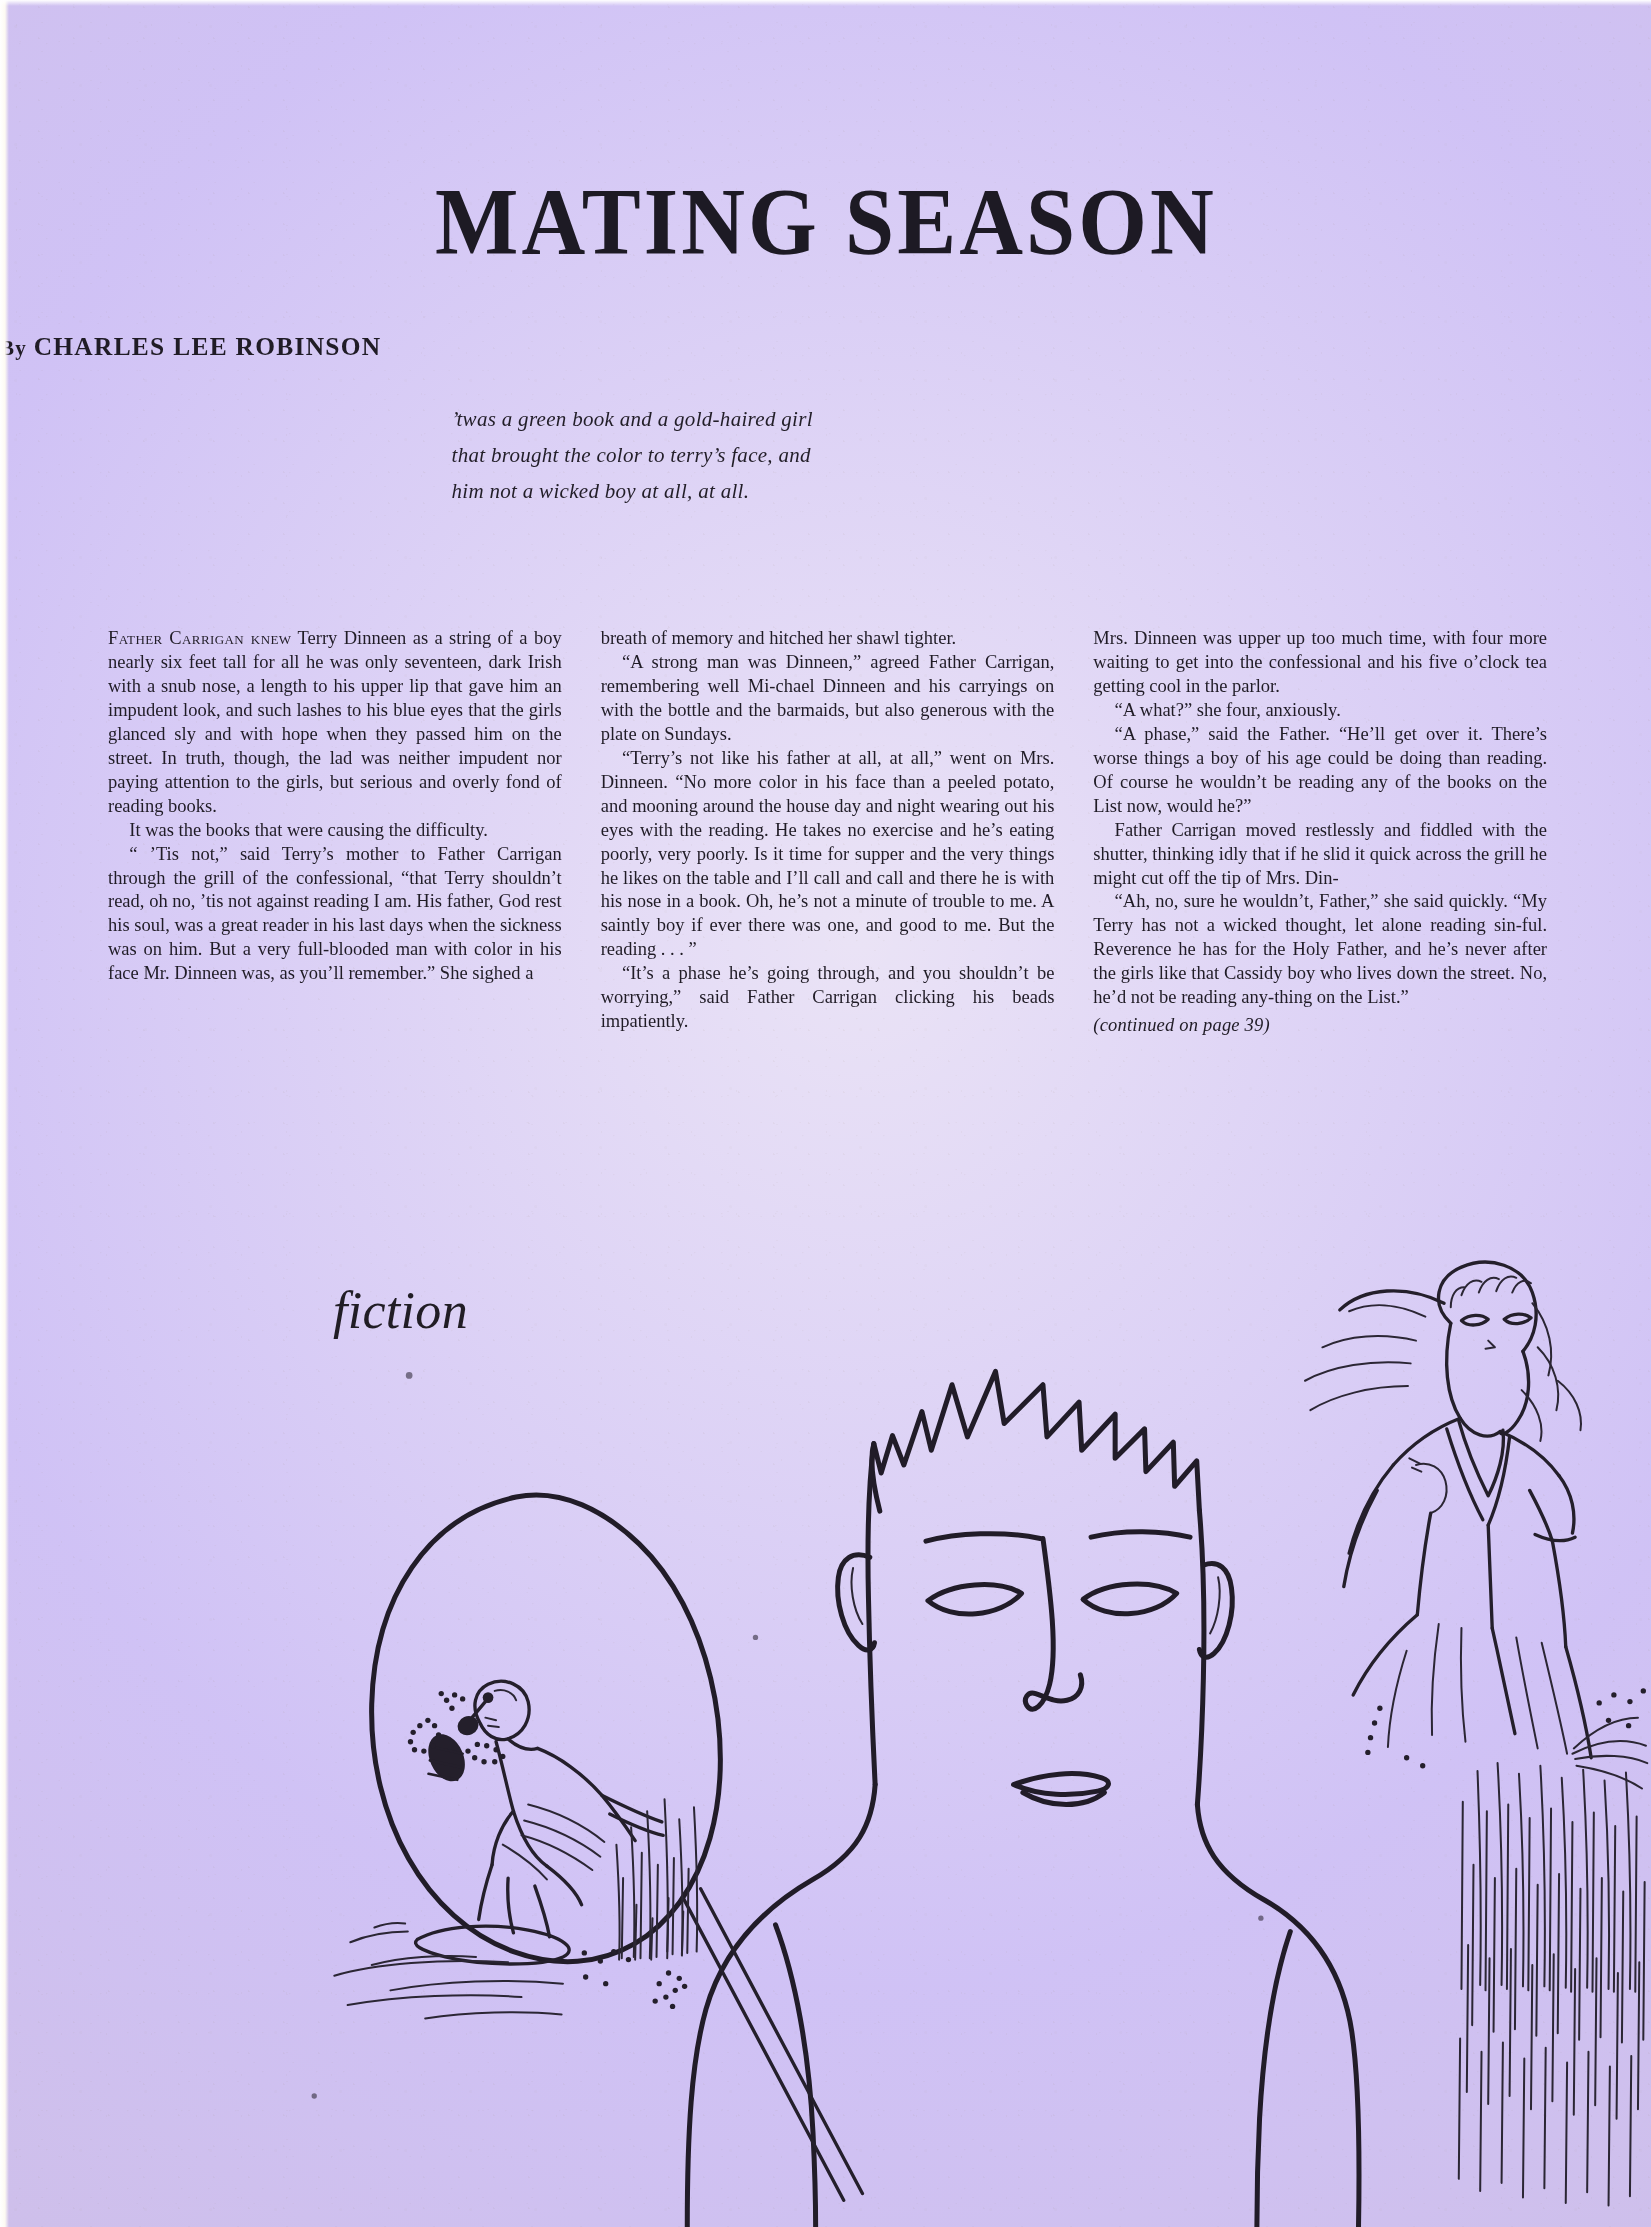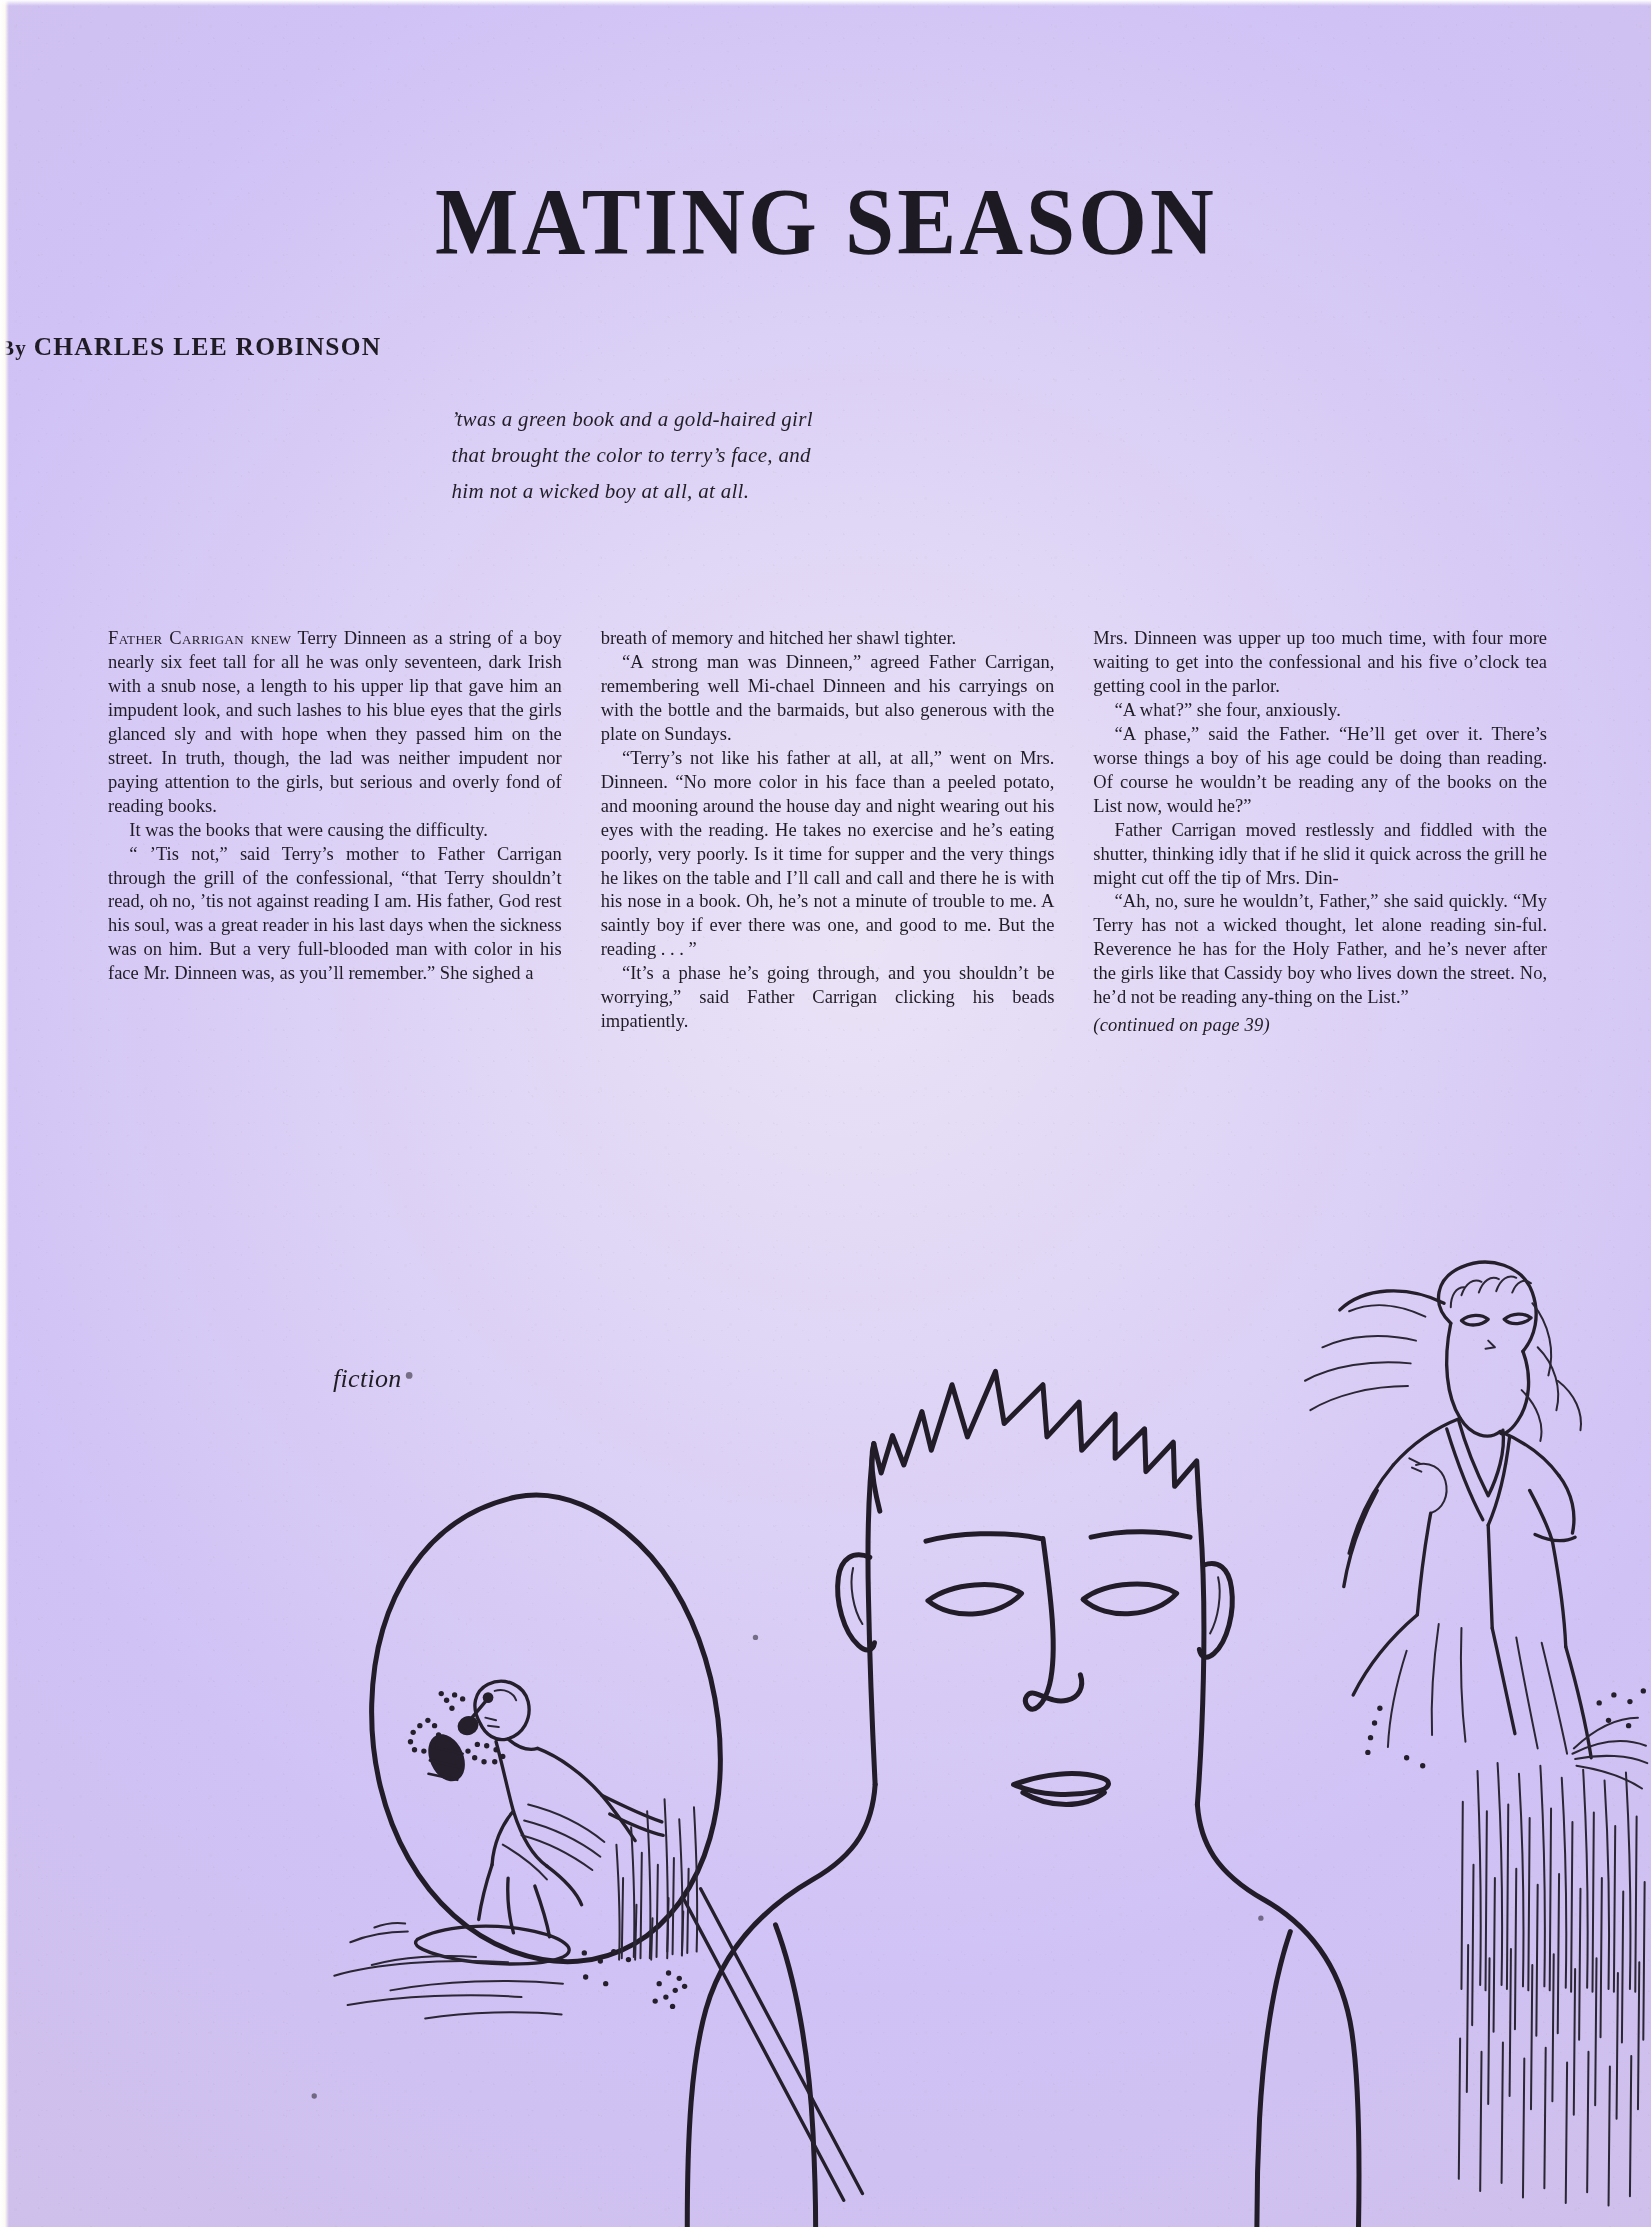--- a/index.html
+++ b/index.html
@@ -126,23 +126,23 @@
     text-indent: 0;
     font-style: italic;
     margin-top: 4px;
     letter-spacing: 0.2px;
   }
 
   
   .fiction-label {
     position: absolute;
     left: 333px;
-    top: 1364px;
+    top: 1281px;
     font-style: italic;
-    font-size: 26px;
+    font-size: 52px;
     letter-spacing: 0.3px;
     color: #211d25;
   }
 
   
   #illustration {
     position: absolute;
     left: 0;
     top: 1223px;
     width: 1652px;

